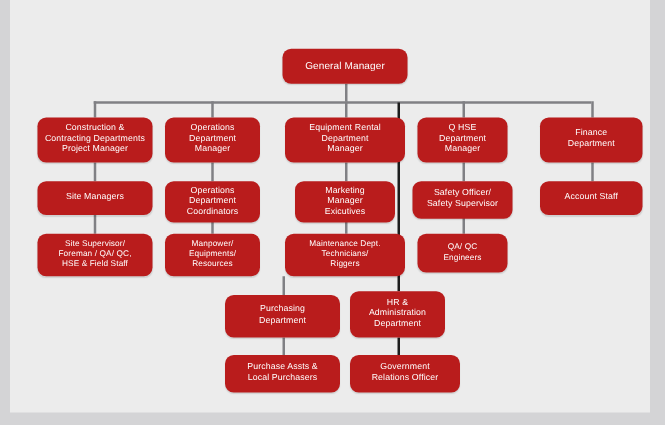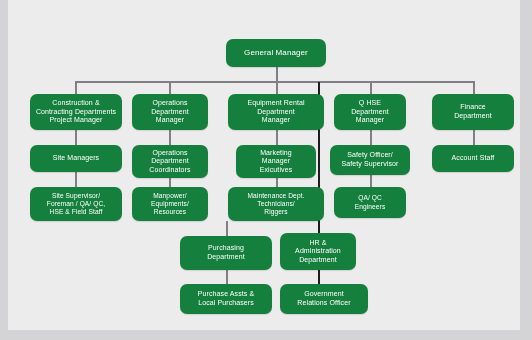--- a/index.html
+++ b/index.html
@@ -32,21 +32,21 @@
   .line.dark {
     background: #1d1d1d;
   }
   .line.v { width: 2px; }
   .line.h { height: 2px; }
 
   
   .node {
     position: absolute;
     box-sizing: border-box;
-    background: #15803d;
+    background: #b91c1c;
     border-radius: 7px;
     color: #ffffff;
     display: flex;
     align-items: center;
     justify-content: center;
     text-align: center;
     line-height: 1.22;
     letter-spacing: 0.1px;
     padding: 1px 4px;
     box-shadow: 0 1px 1px rgba(0,0,0,0.12);

